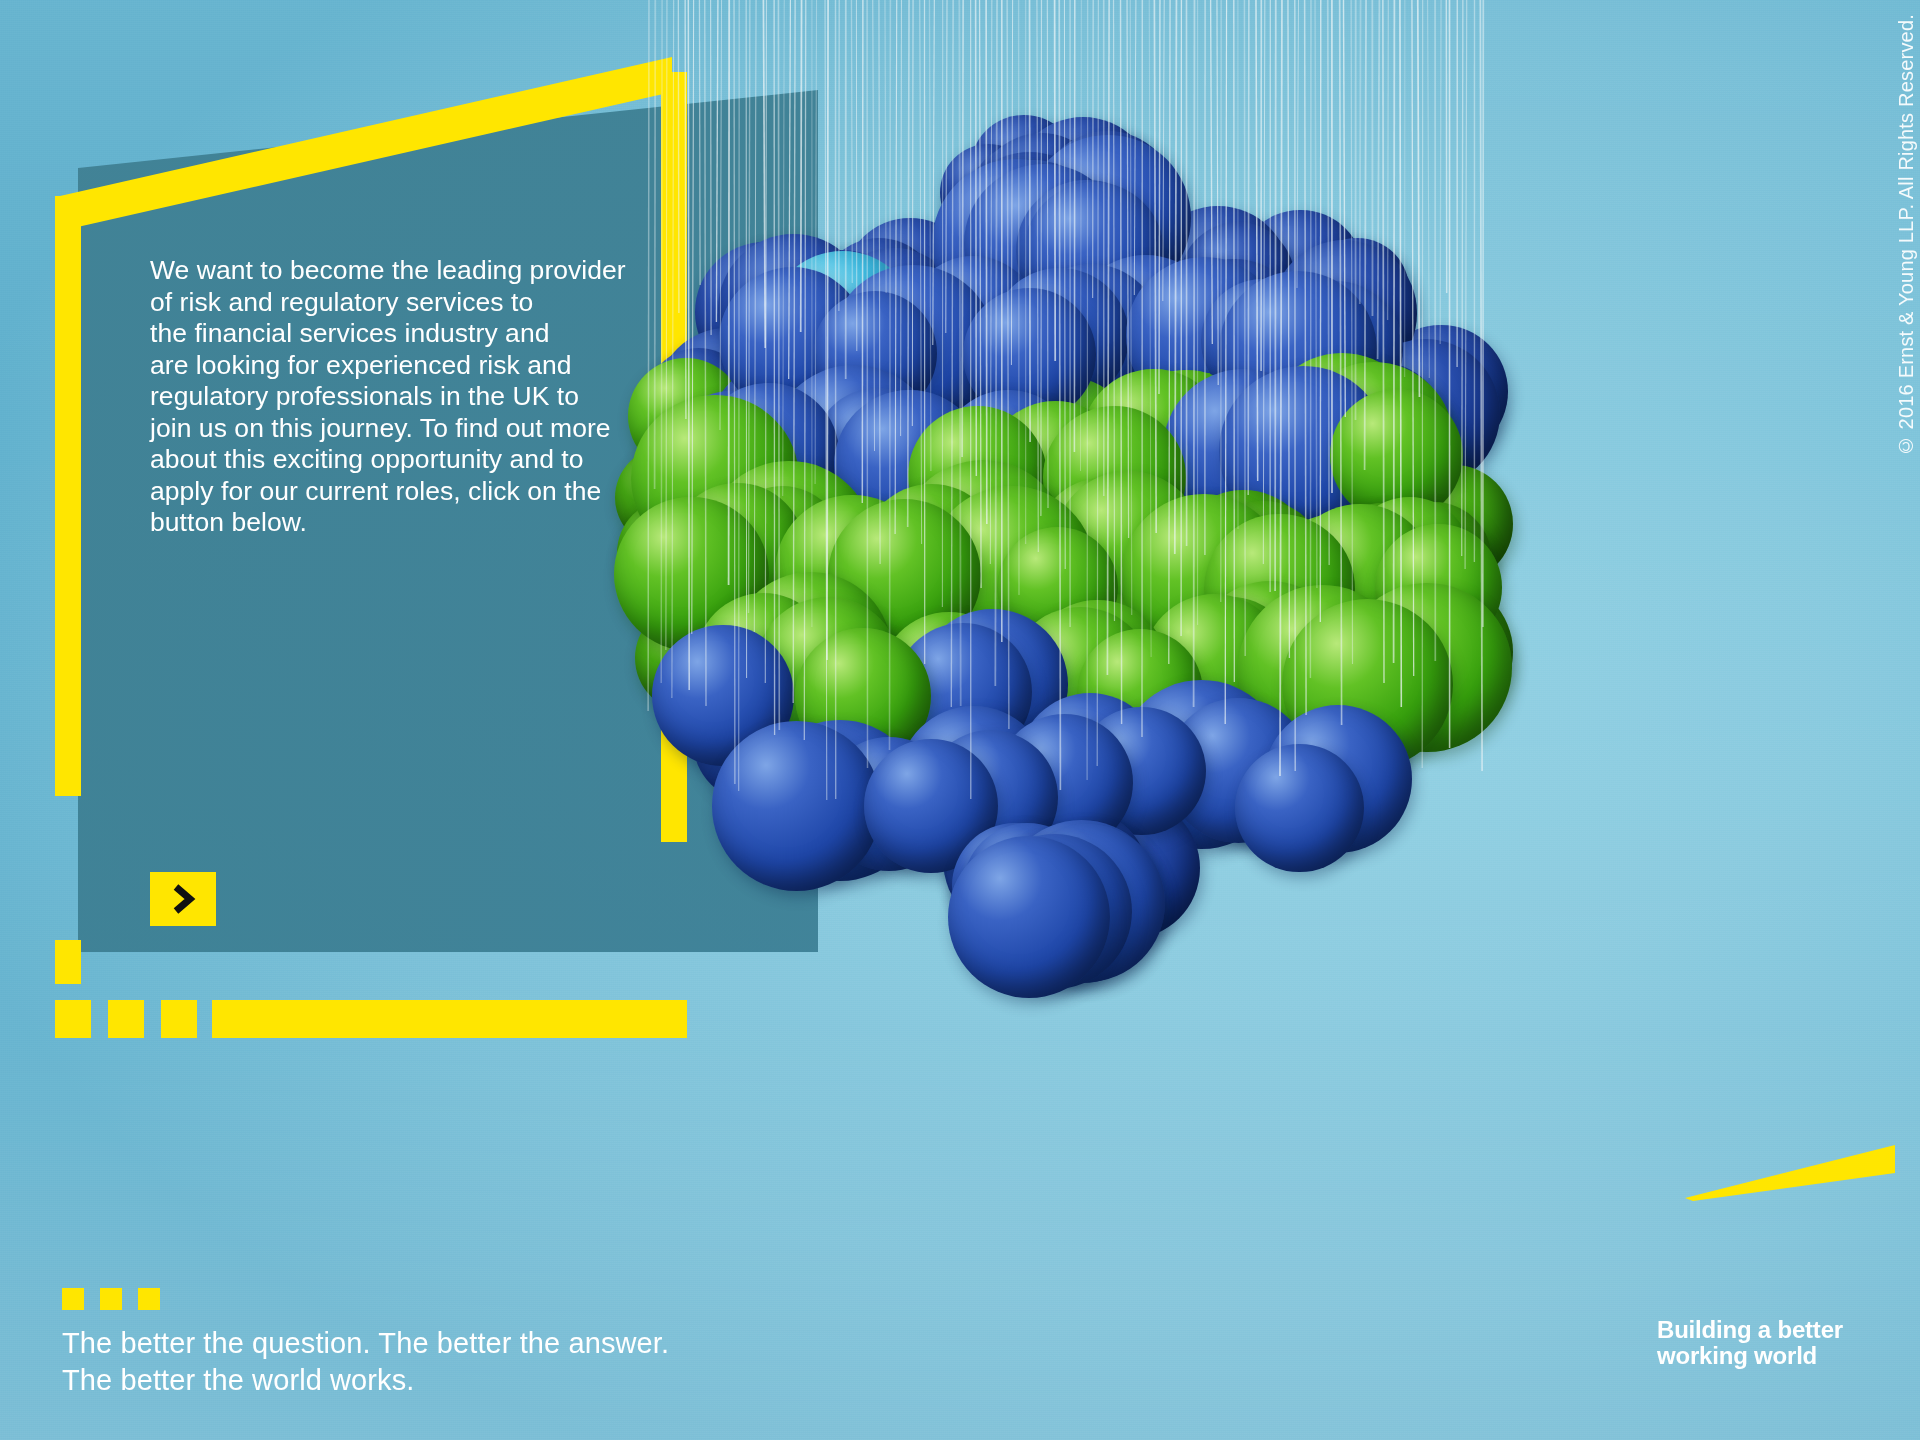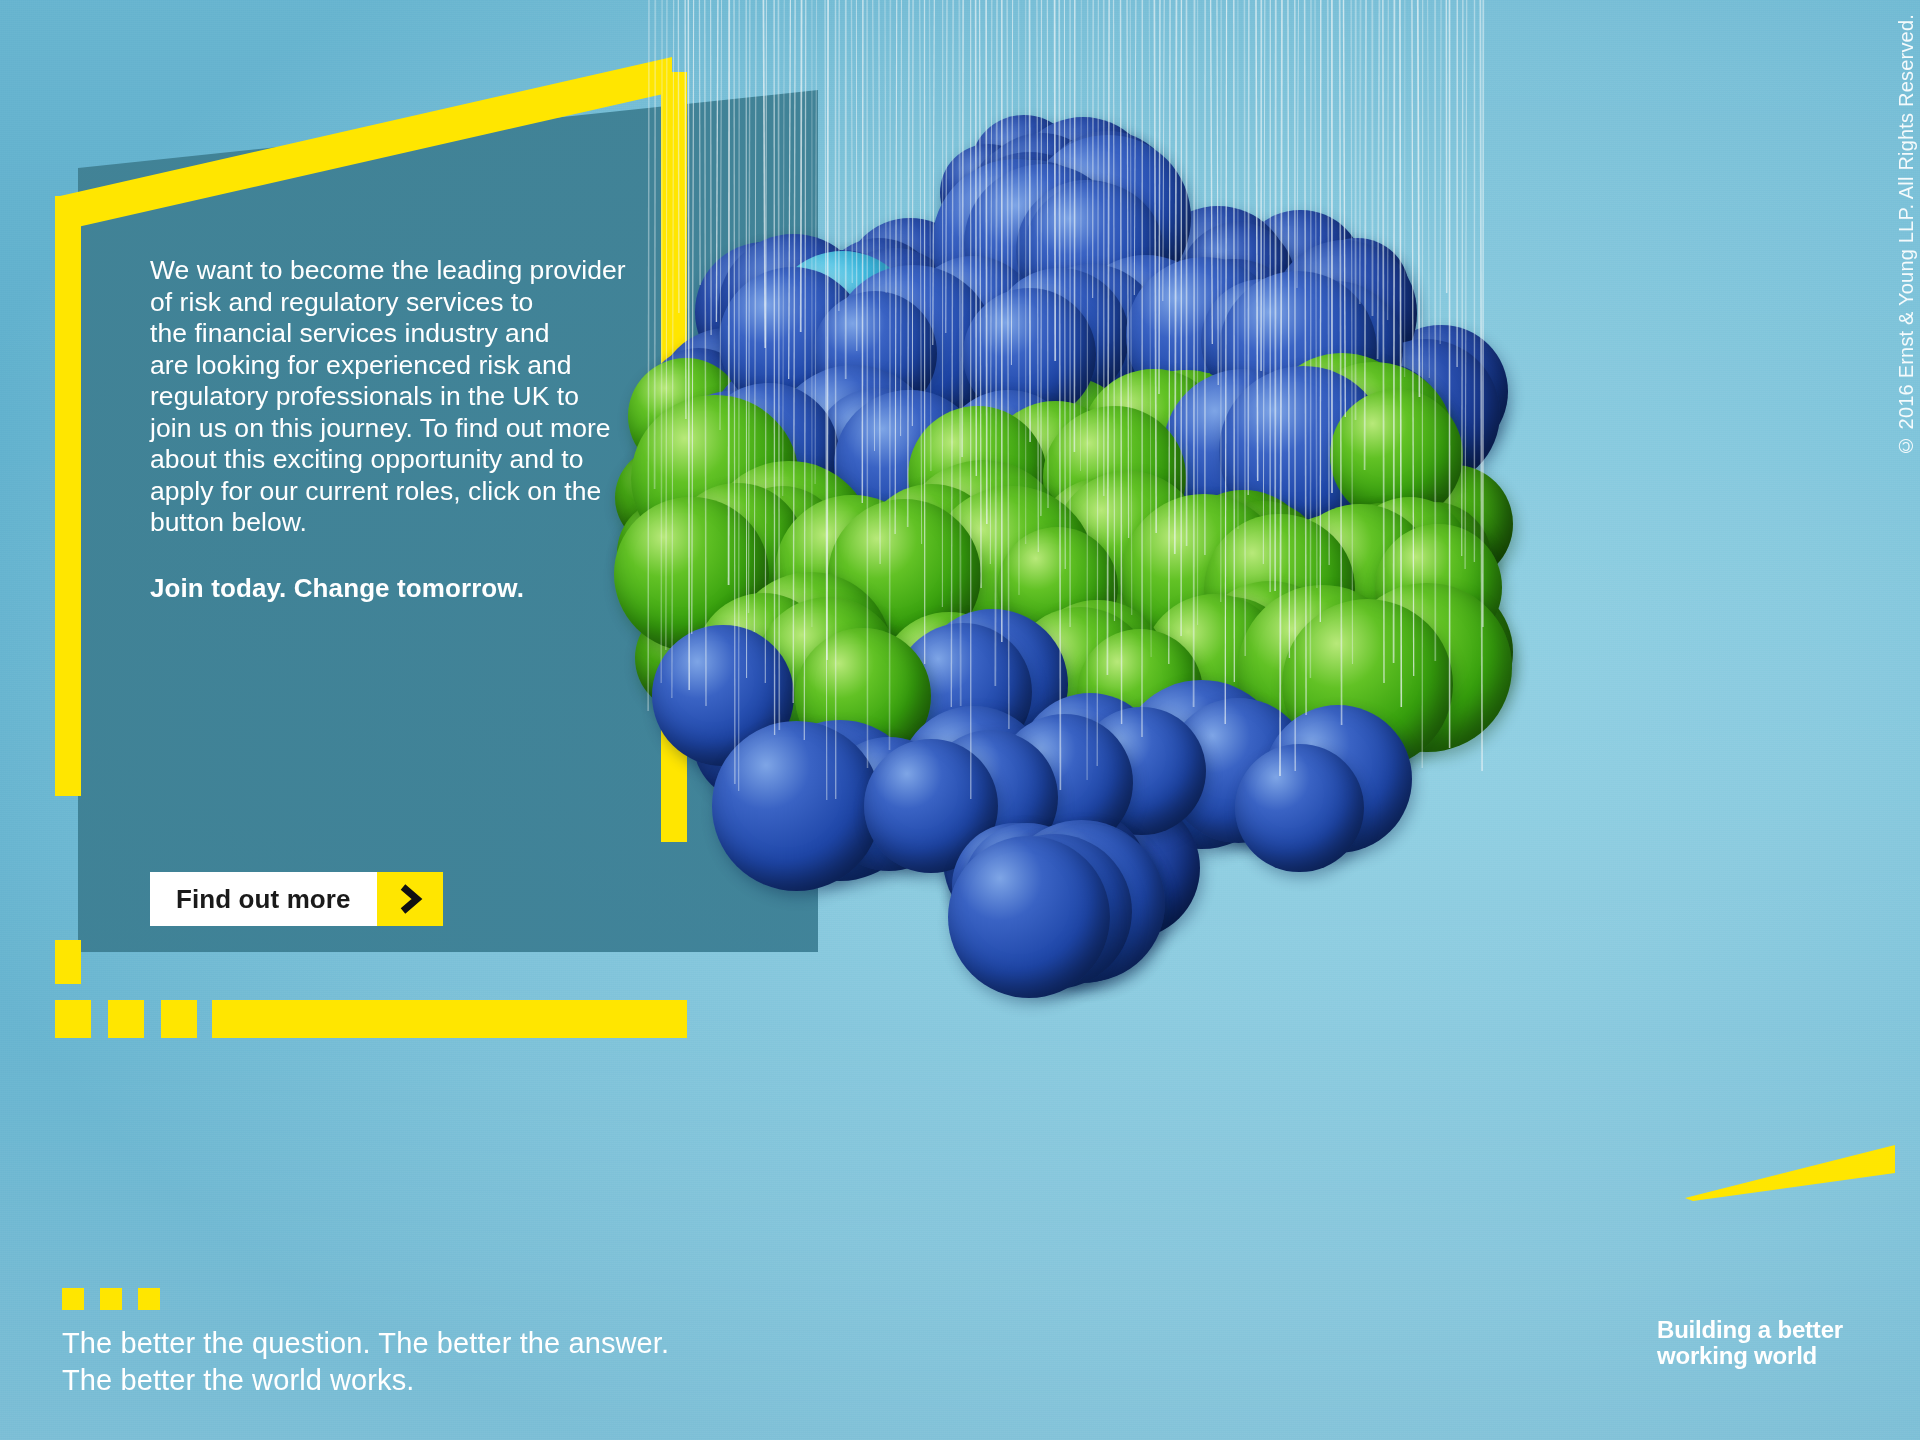--- a/index.html
+++ b/index.html
@@ -591,25 +591,23 @@
 <div id="copy">
   <p id="body">We want to become the leading provider
 of risk and regulatory services to
 the financial services industry and
 are looking for experienced risk and
 regulatory professionals in the UK to
 join us on this journey. To find out more
 about this exciting opportunity and to
 apply for our current roles, click on the
 button below.</p>
-  <p id="kicker">Join today. Change tomorrow.</p>
 </div>
 
 <div id="cta">
-  <div id="ctaLabel">Find out more</div>
   <div id="ctaArrow">
     <svg width="34" height="34" viewBox="0 0 34 34" aria-hidden="true">
       <polyline points="10,5 24,17 10,29" fill="none" stroke="#111111" stroke-width="7" stroke-linecap="butt" stroke-linejoin="miter"></polyline>
     </svg>
   </div>
 </div>
 
 <div id="footerBlocks">
   <span class="fblock"></span>
   <span class="fblock"></span>

